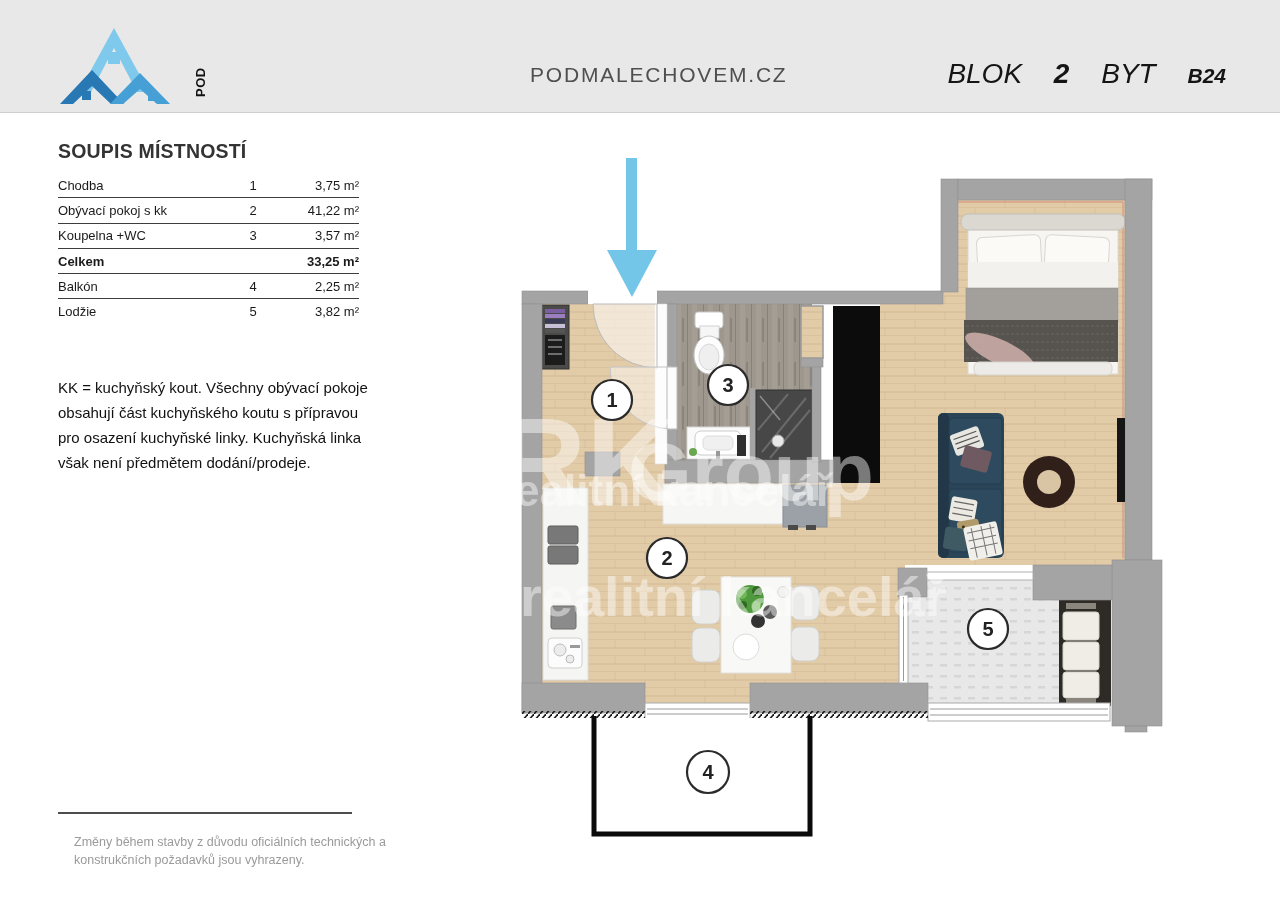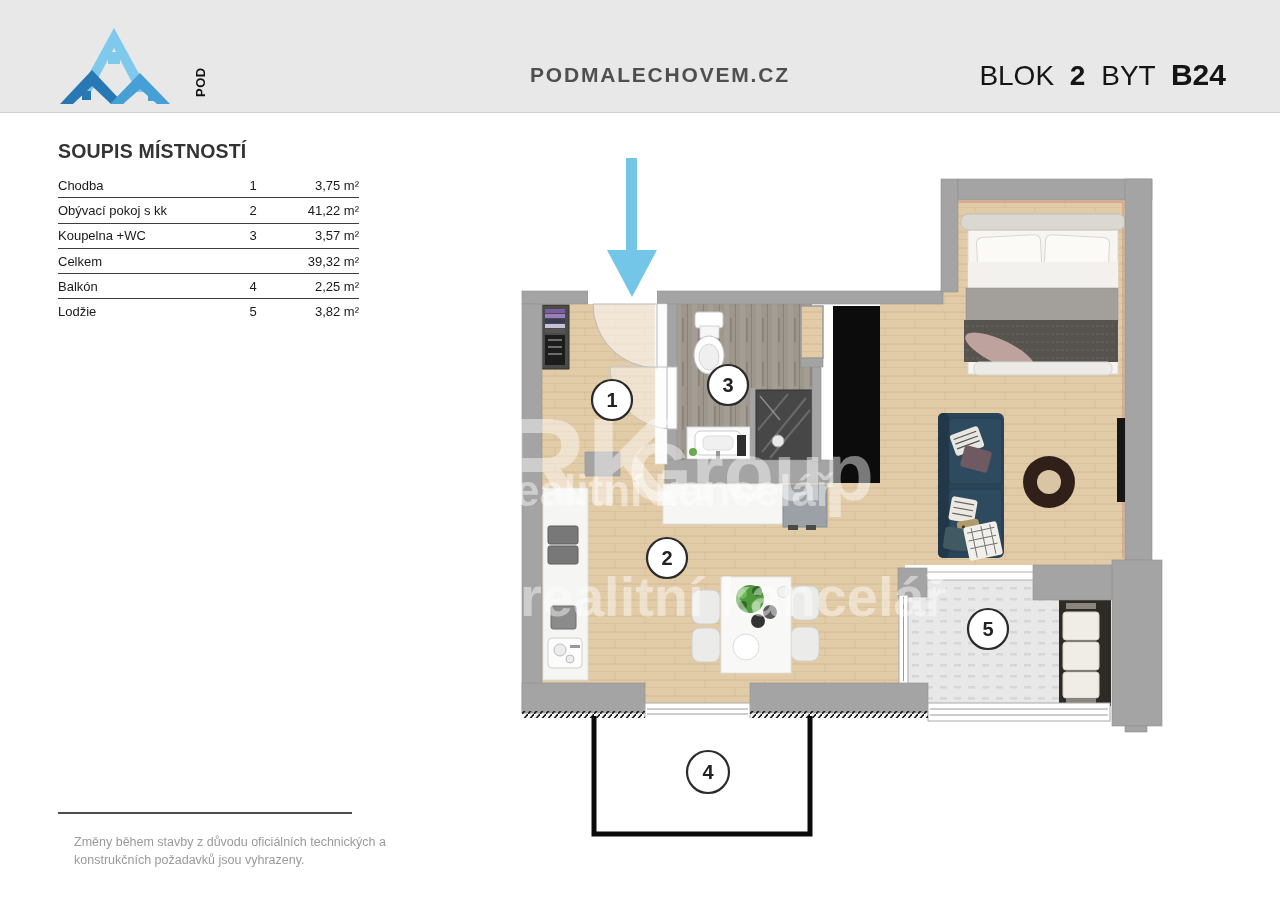--- a/index.html
+++ b/index.html
@@ -6,35 +6,35 @@
   .page{position:relative;width:1280px;height:908px;background:#ffffff;
         font-family:"Liberation Sans",sans-serif;overflow:hidden;color:#1a1a1a;}
   
   .header{position:absolute;left:0;top:0;width:1280px;height:112px;background:#e8e8e8;
           border-bottom:1px solid #cfcfcf;}
   .logo{position:absolute;left:52px;top:20px;}
   .brand-pod{position:absolute;left:193px;top:97px;font-size:13px;font-weight:800;
              letter-spacing:.5px;color:#111;transform:rotate(-90deg);transform-origin:left top;}
   .brand-name{position:absolute;left:205px;top:51px;font-size:37px;font-weight:800;
               letter-spacing:.5px;color:#1c1c1c;}
-  .website{position:absolute;left:530px;top:63px;font-size:21px;font-weight:700;
+  .website{position:absolute;left:530px;top:63px;font-size:21px;font-weight:400;
            letter-spacing:1.8px;color:#4f4f4f;}
   .unit{position:absolute;right:54px;top:58px;font-size:28px;color:#151515;white-space:nowrap;}
   .unit .lbl{font-weight:400;}
   .unit .val{font-weight:800;}
-  .unit .val.byt{font-size:30px;}
-  .unit span{margin-left:8px;}
+  .unit .val.byt{font-size:21px;}
+  .unit span{margin-left:24px;font-style:italic;}
   
   .panel-title{position:absolute;left:58px;top:140px;font-size:19.5px;font-weight:800;
                color:#333;letter-spacing:.2px;text-align:right;}
   .rtable{position:absolute;left:58px;top:173px;width:301px;}
   .trow{position:relative;height:24.3px;display:flex;align-items:center;
         border-bottom:1.6px solid #3d3d3d;font-size:13px;}
   .trow:last-child{border-bottom:none;}
-  .trow.bold .tname,.trow.bold .tarea{font-weight:400;}
+  .trow.bold .tname,.trow.bold .tarea{font-weight:700;}
   .tname{white-space:nowrap;}
   .tnum{position:absolute;left:180px;width:30px;text-align:center;}
   .tarea{position:absolute;right:0;text-align:right;}
   .note{position:absolute;left:58px;top:360px;width:322px;font-size:15px;line-height:25px;color:#111;}
   .foot-line{position:absolute;left:58px;top:812px;width:294px;height:2px;background:#4d4d4d;}
   .disclaimer{position:absolute;left:74px;top:820px;width:312px;font-size:12.5px;
               line-height:18.5px;color:#9a9a9a;}
   
   .plan{position:absolute;left:500px;top:140px;}
   .plan text{font-family:"Liberation Sans",sans-serif;}
@@ -79,34 +79,35 @@
       <span class="tarea">41,22 m²</span>
     </div>
     <div class="trow">
       <span class="tname">Koupelna +WC</span>
       <span class="tnum">3</span>
       <span class="tarea">3,57 m²</span>
     </div>
     <div class="trow bold">
       <span class="tname">Celkem</span>
       <span class="tnum"></span>
-      <span class="tarea">39,32 m²</span>
+      <span class="tarea">33,25 m²</span>
     </div>
     <div class="trow">
       <span class="tname">Balkón</span>
       <span class="tnum">4</span>
       <span class="tarea">2,25 m²</span>
     </div>
     <div class="trow">
       <span class="tname">Lodžie</span>
       <span class="tnum">5</span>
       <span class="tarea">3,82 m²</span>
     </div>
   </div>
 
+  <p class="note">KK = kuchyňský kout. Všechny obývací pokoje obsahují část kuchyňského koutu s přípravou pro osazení kuchyňské linky. Kuchyňská linka však není předmětem dodání/prodeje.</p>
 
   <div class="foot-line"></div>
   <p class="disclaimer">Změny během stavby z důvodu oficiálních technických a konstrukčních požadavků jsou vyhrazeny.</p>
 
   <svg class="plan" width="690" height="715" viewBox="500 140 690 715">
     <defs>
       <pattern id="wood" patternUnits="userSpaceOnUse" width="60" height="16">
         <rect width="60" height="16" fill="#e2cba7"></rect>
         <path d="M0 8 H60 M0 16 H60" stroke="#cdb18b" stroke-width="0.9" opacity="0.8"></path>
         <path d="M15 0 V8 M45 8 V16" stroke="#cdb18b" stroke-width="0.9" opacity="0.5"></path>

